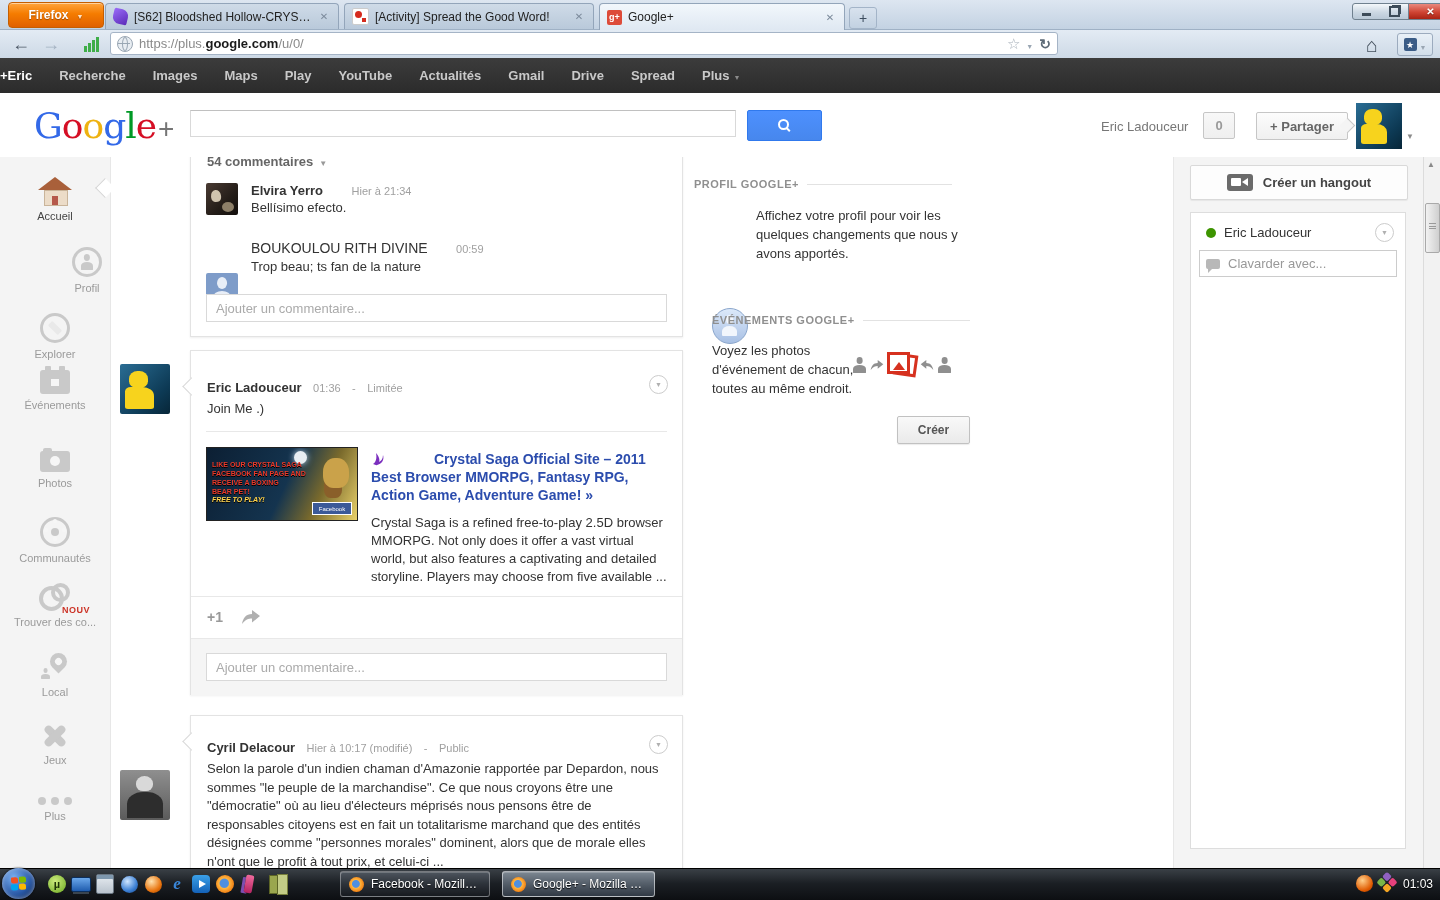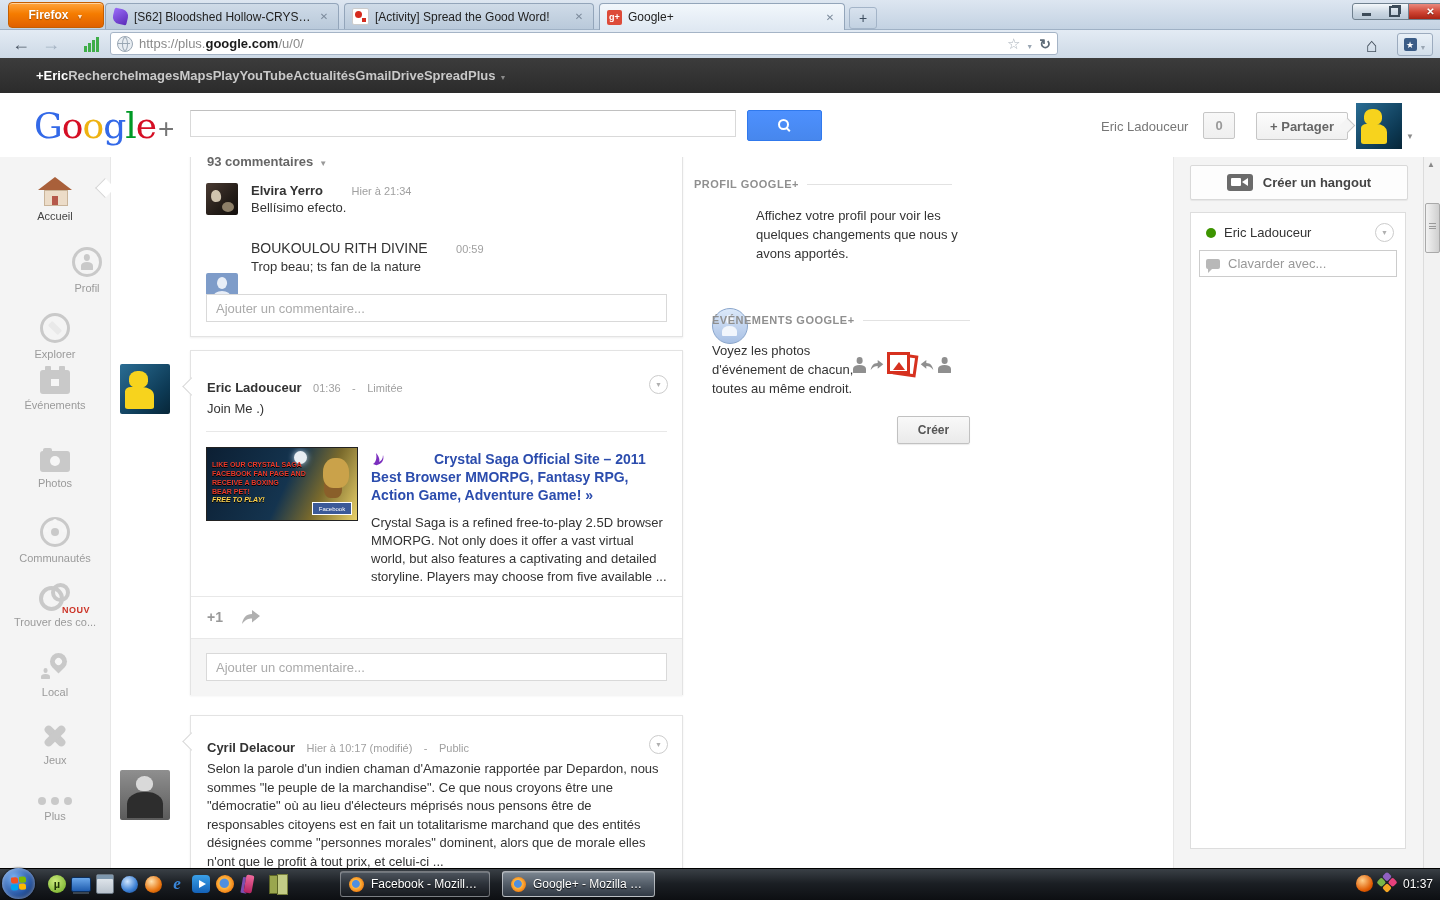--- a/index.html
+++ b/index.html
@@ -59,21 +59,21 @@
   #websearch input::placeholder{color:#9aa0a8;font-style:italic;}
   .mag{position:relative;width:13px;height:13px;display:inline-block;flex:none;color:#5d6a77;}
   .mag::before{content:"";position:absolute;left:0;top:0;width:7px;height:7px;border:2px solid currentColor;border-radius:50%;}
   .mag::after{content:"";position:absolute;left:9px;top:8px;width:5px;height:2px;background:currentColor;transform:rotate(45deg);transform-origin:0 0;}
   #home-btn::after{content:"⌂";font-size:20px;color:#44505d;}
   #bm-btn{left:1397px;top:3px;width:34px;height:21px;border:1px solid #9cabbe;border-radius:3px;background:linear-gradient(#e9f0f7,#d2deea);display:flex;align-items:center;justify-content:center;gap:3px;}
   .bm-star{width:13px;height:13px;background:#3b5c86;border-radius:2px;color:#fff;font-size:9px;display:flex;align-items:center;justify-content:center;}
   .bm-star::after{content:"★";}
 
   
-  #gbar{left:0;top:58px;width:1440px;height:35px;background:linear-gradient(#3c3c3c,#2b2b2b);display:flex;align-items:center;padding-left:36px;box-sizing:border-box;}
+  #gbar{left:0;top:58px;width:1440px;height:35px;background:linear-gradient(#3c3c3c,#2b2b2b);display:flex;align-items:center;gap:27px;box-sizing:border-box;}
   .gbar-item{font-size:13px;font-weight:bold;color:#c9c9c9;white-space:nowrap;}
   .gbar-item.me{color:#fff;}
   .gbar-item .chev::after{content:"▼";font-size:7px;color:#8a8a8a;margin-left:4px;}
   #gheader{left:0;top:93px;width:1440px;height:64px;background:#fff;border-bottom:1px solid #e3e3e3;}
   #glogo{left:34px;top:12px;font-family:"DejaVu Serif","Liberation Serif",serif;font-size:36px;letter-spacing:-1px;}
   #glogo .pl{color:#757575;font-size:28px;font-family:"Liberation Sans",sans-serif;margin-left:2px;}
   #gsearch{left:190px;top:17px;width:546px;height:27px;border:1px solid #d9d9d9;border-top-color:#c0c0c0;box-sizing:border-box;font-size:14px;padding:0 8px;outline:none;font-family:"Liberation Sans",sans-serif;}
   #gsearch-btn{left:747px;top:17px;width:73px;height:29px;border:1px solid #3079ed;border-radius:2px;background:linear-gradient(#4d90fe,#4787ed);display:flex;align-items:center;justify-content:center;}
   #huser{top:26px;font-size:13px;color:#777;}
   #hbadge{left:1203px;top:19px;width:30px;height:25px;border:1px solid #c6c6c6;border-radius:2px;background:linear-gradient(#f8f8f8,#efefef);color:#999;font-weight:bold;font-size:13px;display:flex;align-items:center;justify-content:center;}
@@ -350,21 +350,21 @@
     <div class="abs sb-item" style="top:640px;">
       <div class="sb-ico dots3">
           <i></i>
           <i></i>
           <i></i>
         </div>
       <div class="sb-label">Plus</div>
     </div>
 
     <div class="abs card" style="top:-17px;height:197px;">
-      <div class="abs cmt-header" style="left:16px;top:13px;"><span>93 commentaires</span><span class="chev"></span></div>
+      <div class="abs cmt-header" style="left:16px;top:13px;"><span>54 commentaires</span><span class="chev"></span></div>
       <div class="abs avatar32 av-elvira" style="left:15px;top:42px;"></div>
       <div class="abs" style="left:60px;top:40px;">
         <span class="cmt-name">Elvira Yerro</span>
         <span class="cmt-time">Hier à 21:34</span>
       </div>
       <div class="abs cmt-text" style="left:60px;top:59px;">Bellísimo efecto.</div>
       <div class="abs avatar32 av-default" style="left:15px;top:100px;">
           <span class="psn"></span>
         </div>
       <div class="abs" style="left:60px;top:98px;">
@@ -536,15 +536,15 @@
     <span class="ffico ffico16"></span>
     <span class="tbtn-label">Google+ - Mozilla Fi...</span>
   </div>
   <div class="abs" style="left:1356px;top:875px;width:17px;height:17px;border-radius:50%;background:radial-gradient(circle at 38% 32%,#ffcf8a,#e05a00 65%,#8a3000);"></div>
   <div class="abs" style="left:1379px;top:875px;width:16px;height:16px;display:grid;grid-template-columns:7px 7px;grid-template-rows:7px 7px;gap:1px;transform:rotate(45deg);">
     <i style="background:#9061c2;border-radius:2px;"></i>
       <i style="background:#e8417c;border-radius:2px;"></i>
       <i style="background:#7ab648;border-radius:2px;"></i>
       <i style="background:#f5a623;border-radius:2px;"></i>
   </div>
-  <div class="abs" id="clock">01:37</div>
+  <div class="abs" id="clock">01:03</div>
 
 </div>
 
 </body></html>

